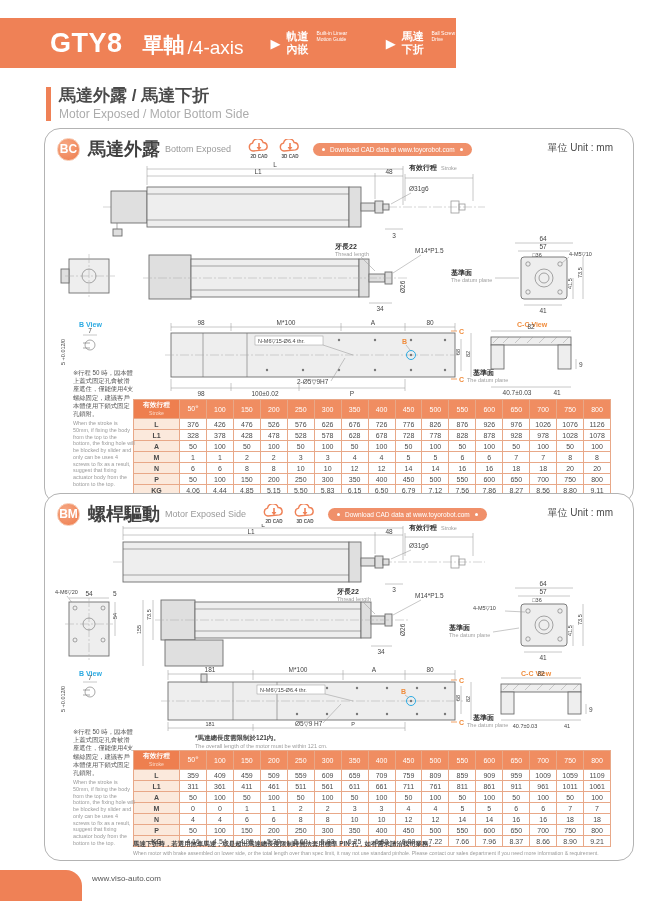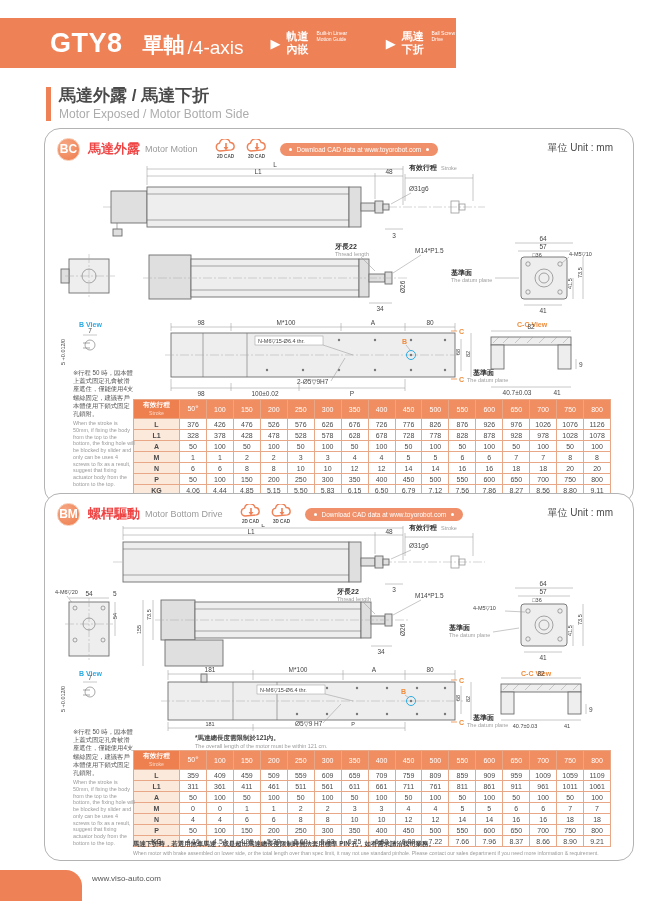--- a/index.html
+++ b/index.html
@@ -26,21 +26,21 @@
 
   
   .panel{position:absolute;left:44px;width:588px;border:1.2px solid #B3B3B3;border-radius:16px;background:#fff}
   #panel-bc{top:128px;height:374px}
   #panel-bm{top:493px;height:366px}
   .prow{position:absolute;left:12px;top:7px;display:flex;align-items:center;height:26px}
   .badge{width:23px;height:23px;border-radius:50%;flex:0 0 23px;
          background:radial-gradient(circle at 35% 30%,#F6A884,#EE7B4B);
          border:1.5px solid #F7C7AE;color:#fff;font-weight:bold;font-size:12px;
          display:flex;align-items:center;justify-content:center;box-sizing:border-box}
-  .ptitle-zh{font-size:13px;font-weight:bold;color:#ef4444;margin-left:8px;white-space:nowrap}
+  .ptitle-zh{font-size:18px;font-weight:bold;color:#404040;margin-left:8px;white-space:nowrap}
   .ptitle-en{font-size:9px;color:#9a9a9a;margin-left:5px;margin-right:8px;white-space:nowrap}
   .cad{display:flex;flex-direction:column;align-items:center;margin-left:9px;cursor:pointer}
   .cad-label{font-size:4.6px;color:#555;font-weight:bold;margin-top:1px;white-space:nowrap}
   .dl{margin-left:12px;height:13px;border-radius:7px;background:#F0906A;color:#fff;font-size:6.5px;
       display:flex;align-items:center;padding:0 9px;white-space:nowrap;cursor:pointer}
   .dl::before,.dl::after{content:"";width:3px;height:3px;border-radius:50%;background:#fff;display:inline-block}
   .dl::before{margin-right:5px}.dl::after{margin-left:5px}
   .unit{position:absolute;right:20px;top:12px;font-size:10px;color:#4a4a4a;white-space:nowrap}
 
   
@@ -120,21 +120,21 @@
 </div>
 
 <div class="sec-bar"></div>
 <div class="sec-zh">馬達外露 / 馬達下折</div>
 <div class="sec-en">Motor Exposed / Motor Bottom Side</div>
 
 <div class="panel" id="panel-bc">
   <div class="prow">
     <div class="badge">BC</div>
     <div class="ptitle-zh">馬達外露</div>
-    <div class="ptitle-en">Motor Motion</div>
+    <div class="ptitle-en">Bottom Exposed</div>
     <div class="cad">
       <svg width="22" height="14" viewBox="0 0 22 14">
         <path d="M5,12 a4,4 0 0 1 -.5,-7.9 a5.5,5.5 0 0 1 10.6,-.6 a3.8,3.8 0 0 1 1.4,7.4 z" fill="none" stroke="#EF8156" stroke-width="1.4"></path>
         <line x1="11" y1="4" x2="11" y2="9" stroke="#EF8156" stroke-width="1.6"></line>
         <path d="M8.6,8 L11,11.4 L13.4,8 z" fill="#EF8156"></path>
       </svg>
       <span class="cad-label">2D CAD</span>
     </div>
     <div class="cad">
       <svg width="22" height="14" viewBox="0 0 22 14">
@@ -488,21 +488,21 @@
           <td>9.11</td>
         </tr>
       </tbody>
     </table>
 </div>
 
 <div class="panel" id="panel-bm">
   <div class="prow">
     <div class="badge">BM</div>
     <div class="ptitle-zh">螺桿驅動</div>
-    <div class="ptitle-en">Motor Bottom Drive</div>
+    <div class="ptitle-en">Motor Exposed Side</div>
     <div class="cad">
       <svg width="22" height="14" viewBox="0 0 22 14">
         <path d="M5,12 a4,4 0 0 1 -.5,-7.9 a5.5,5.5 0 0 1 10.6,-.6 a3.8,3.8 0 0 1 1.4,7.4 z" fill="none" stroke="#EF8156" stroke-width="1.4"></path>
         <line x1="11" y1="4" x2="11" y2="9" stroke="#EF8156" stroke-width="1.6"></line>
         <path d="M8.6,8 L11,11.4 L13.4,8 z" fill="#EF8156"></path>
       </svg>
       <span class="cad-label">2D CAD</span>
     </div>
     <div class="cad">
       <svg width="22" height="14" viewBox="0 0 22 14">

